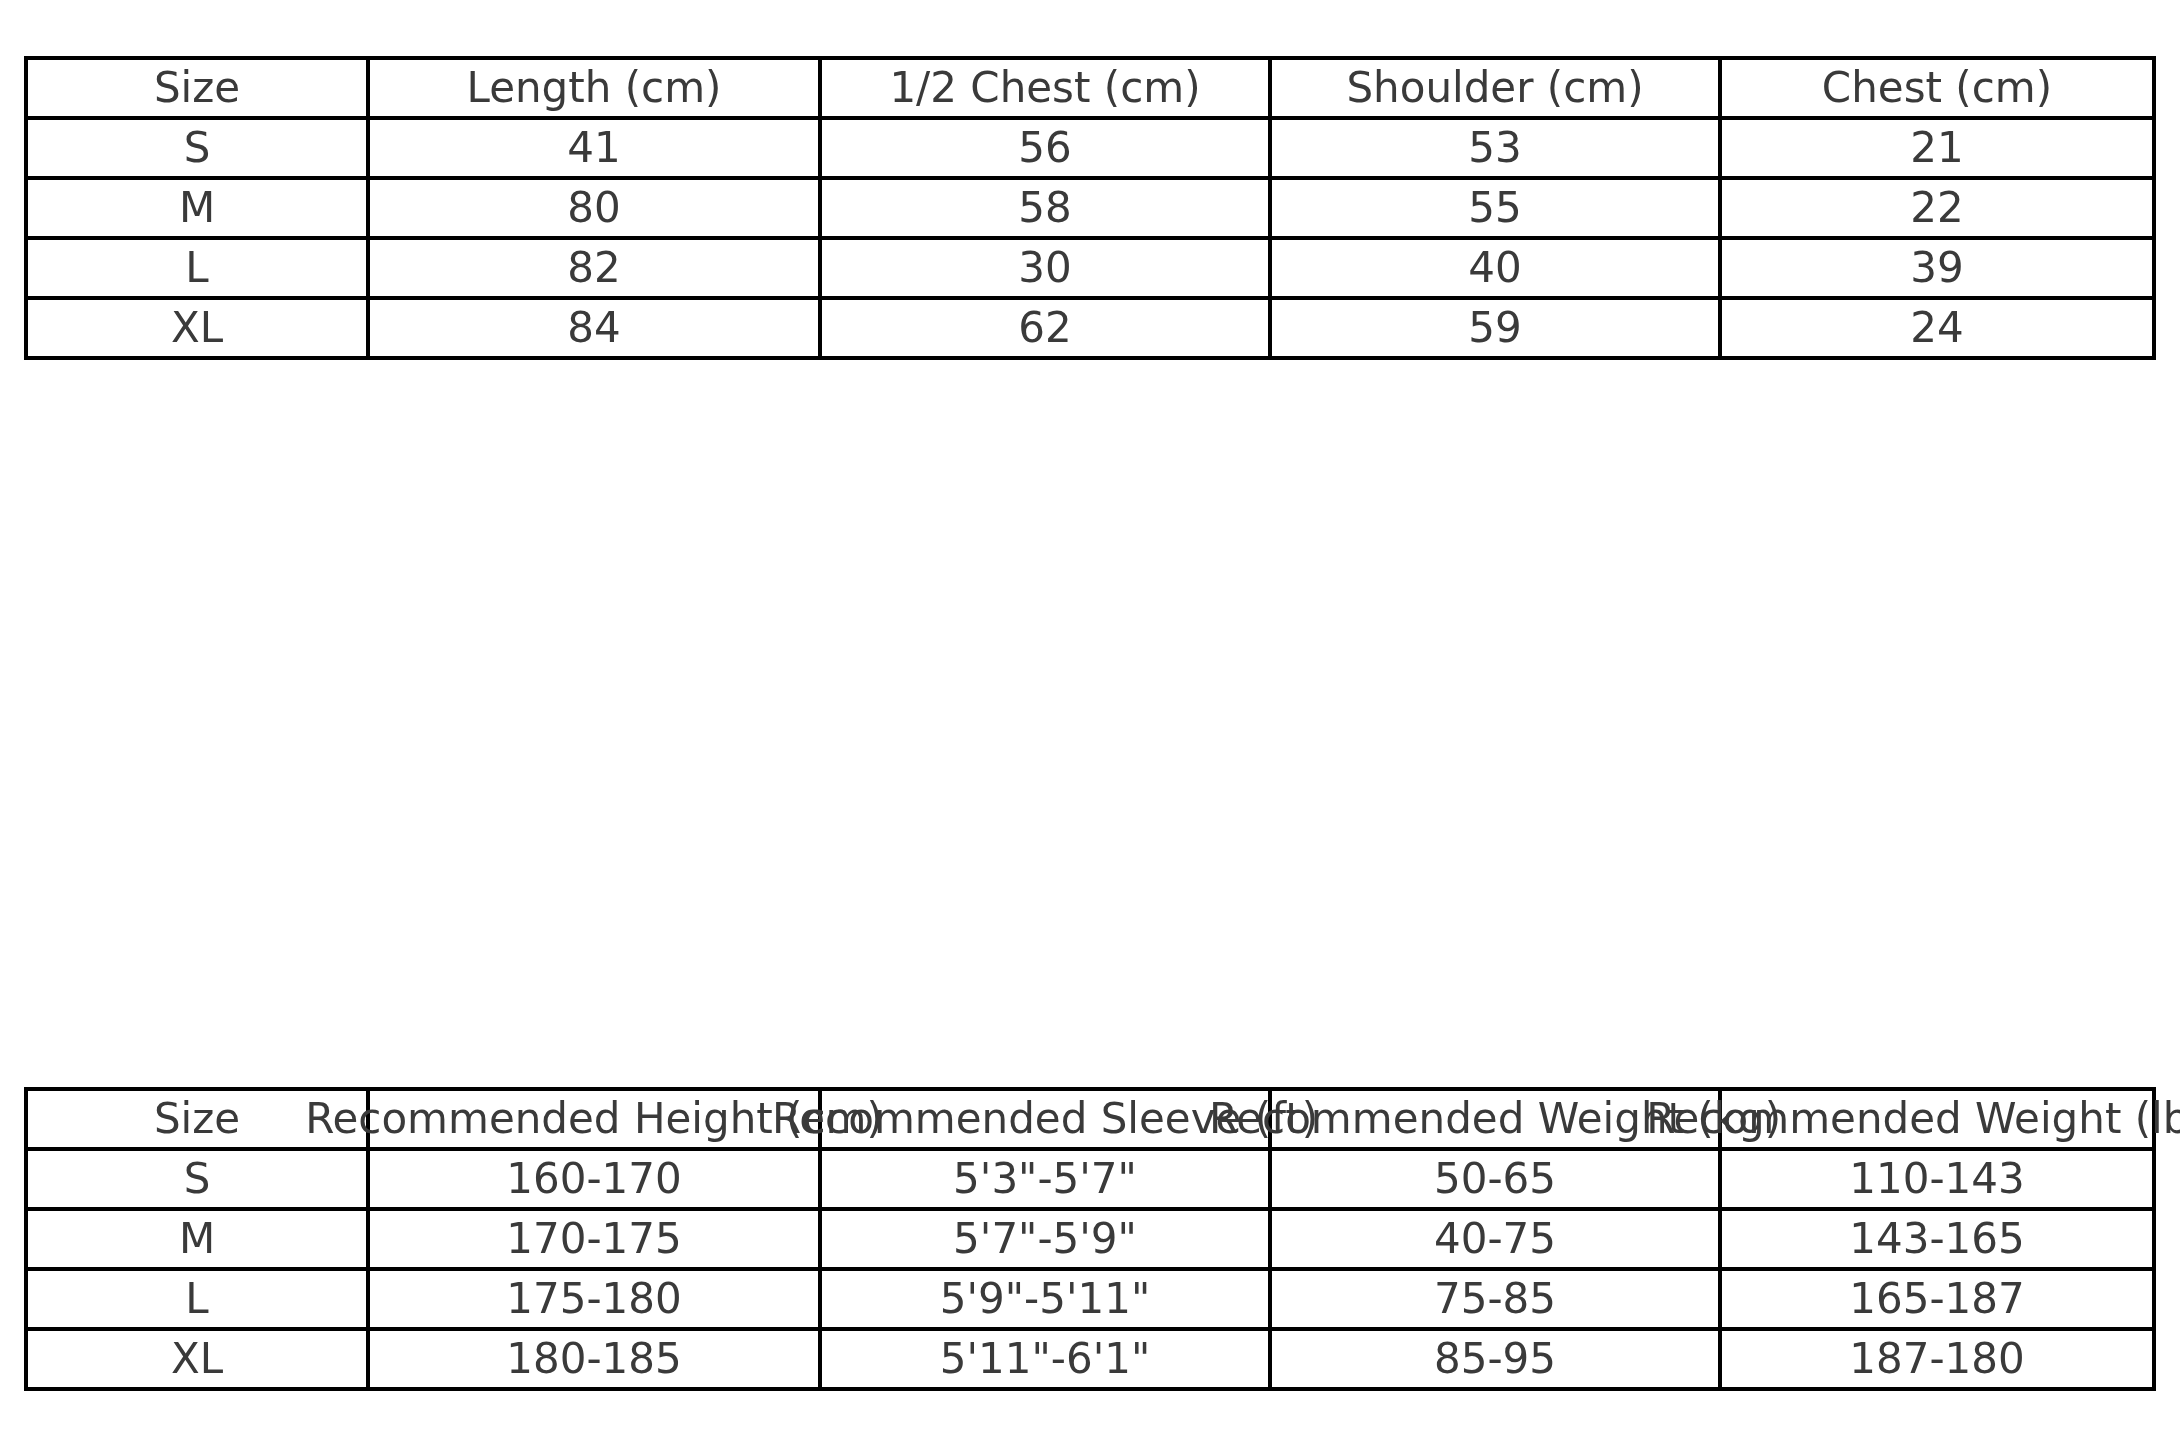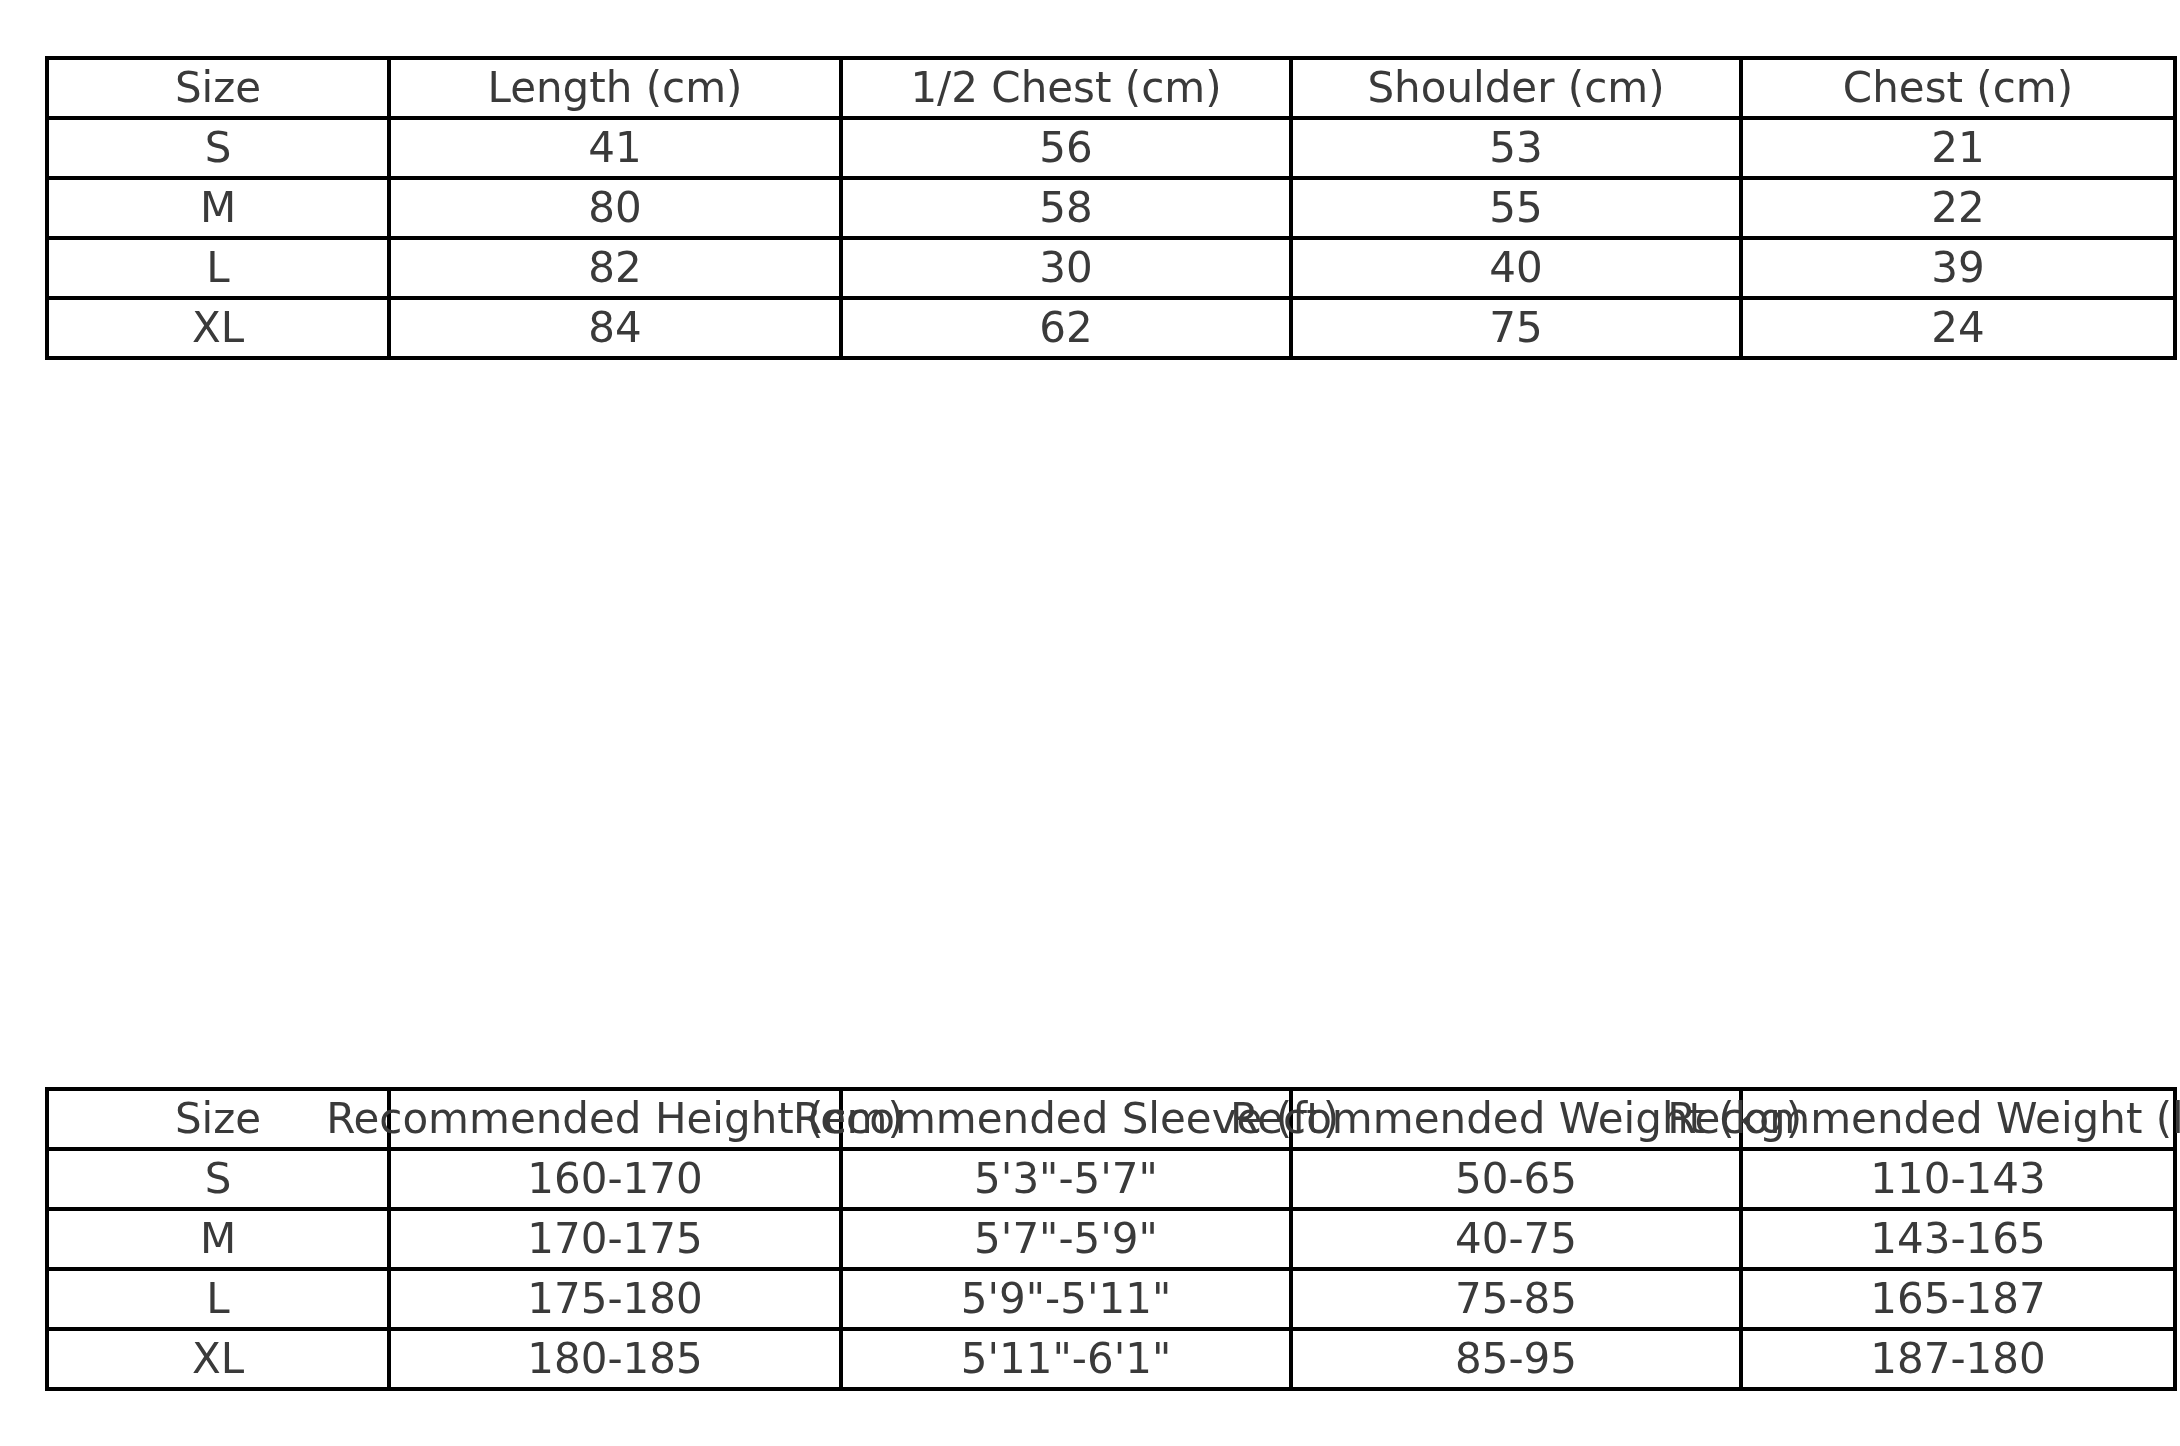--- a/index.html
+++ b/index.html
@@ -9,21 +9,21 @@
   }
   body {
     position: relative;
     width: 2180px;
     height: 1446px;
     background: #ffffff;
     font-family: "DejaVu Sans", "Liberation Sans", sans-serif;
   }
   table.size-table {
     position: absolute;
-    left: 45px;
+    left: 24px;
     width: 2128px;
     border-collapse: collapse;
     table-layout: fixed;
     padding-left: 15px;
   }
   #table1 { top: 56px; }
   #table2 { top: 1087px; }
   .size-table th, .size-table td {
     border: 4px solid #000000;
     padding: 0;
@@ -111,21 +111,21 @@
       <td>L</td>
       <td>82</td>
       <td>30</td>
       <td>40</td>
       <td>39</td>
     </tr>
     <tr>
       <td>XL</td>
       <td>84</td>
       <td>62</td>
-      <td>75</td>
+      <td>59</td>
       <td>24</td>
     </tr>
   </tbody>
 </table>
 
 <table id="table2" class="size-table">
   <colgroup>
     <col class="c0">
       <col class="c1">
       <col class="c2">

